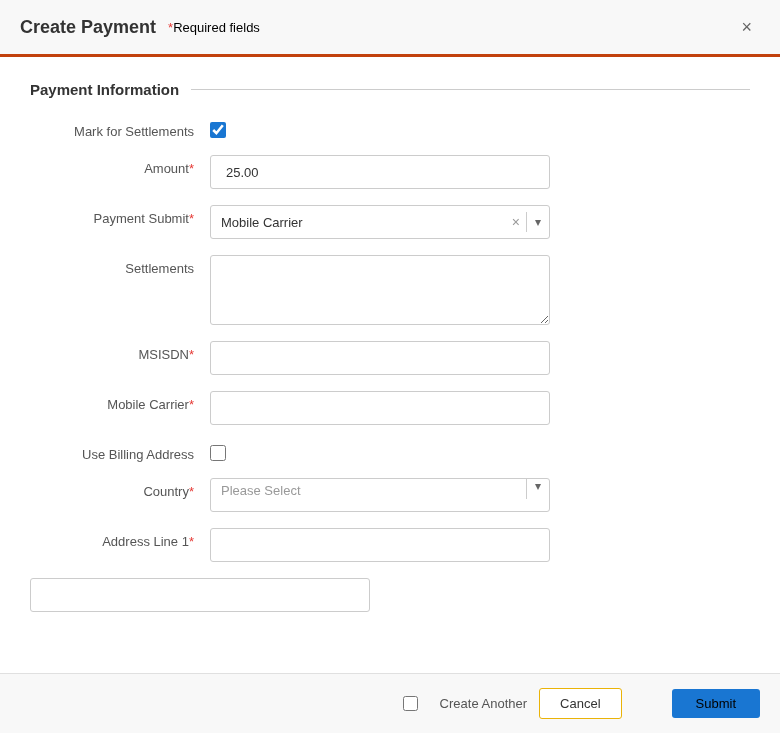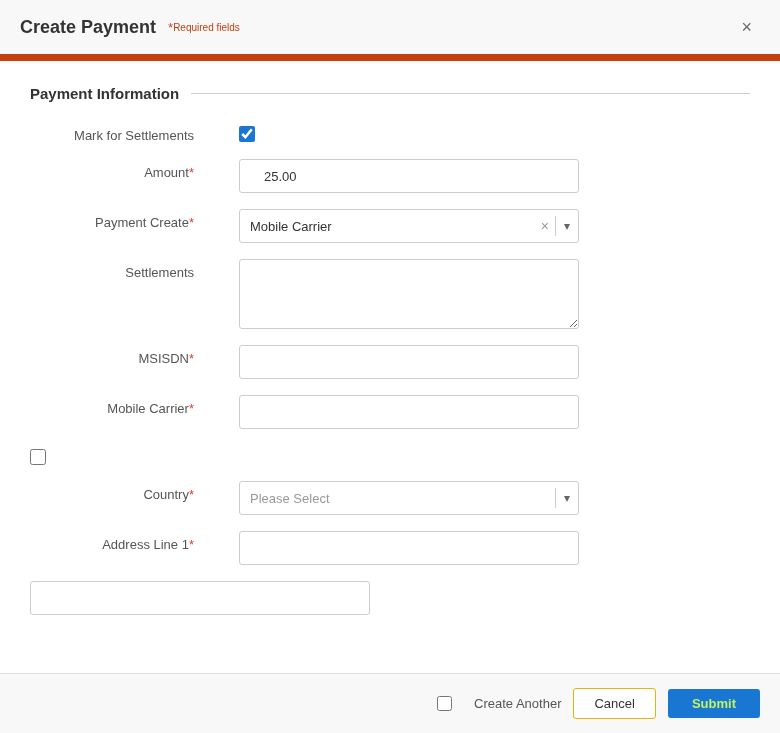--- a/index.html
+++ b/index.html
@@ -26,39 +26,39 @@
       flex-direction: column;
       position: relative;
       box-shadow: 0 4px 20px rgba(0,0,0,0.3);
     }
 
     .modal-header {
       display: flex;
       align-items: center;
       padding: 14px 20px;
       background: #f8f8f8;
-      border-bottom: 7px solid #c2410c;
+      border-bottom: 3px solid #c2410c;
       min-height: 50px;
     }
 
     .modal-title {
       font-size: 18px;
       font-weight: 600;
       color: #333;
       margin-right: 12px;
     }
 
     .required-indicator {
       color: #e53935;
       font-size: 13px;
     }
 
     .required-label {
-      color: #c2410c;
-      font-size: 10px;
+      color: #000000;
+      font-size: 13px;
     }
 
     .close-btn {
       margin-left: auto;
       background: none;
       border: none;
       font-size: 18px;
       color: #666;
       cursor: pointer;
       padding: 4px 8px;
@@ -85,21 +85,20 @@
       content: '';
       flex: 1;
       height: 1px;
       background: #ccc;
     }
 
     .form-row {
       display: flex;
       align-items: flex-start;
       margin-bottom: 16px;
-      gap: 29px;
     }
 
     .form-label {
       width: 180px;
       min-width: 180px;
       text-align: right;
       padding-right: 16px;
       padding-top: 6px;
       font-size: 13px;
       color: #555;
@@ -108,21 +107,21 @@
     .required-star {
       color: #e53935;
     }
 
     .form-control {
       flex: 1;
       max-width: 340px;
       height: 34px;
       border: 1px solid #ccc;
       border-radius: 3px;
-      padding: 4px 24px;
+      padding: 4px 15px;
       font-size: 13px;
       color: #333;
       outline: none;
     }
 
     textarea.form-control {
       height: 70px;
       resize: vertical;
       padding-top: 6px;
     }
@@ -179,21 +178,21 @@
       color: #666;
       cursor: pointer;
       font-size: 12px;
     }
 
     .country-select-wrapper {
       flex: 1;
       max-width: 340px;
       position: relative;
       display: flex;
-      align-items: center;
+      align-items: flex-start;
       border: 1px solid #ccc;
       border-radius: 3px;
       background: white;
       height: 34px;
     }
 
     .country-select-value {
       flex: 1;
       padding: 4px 10px;
       font-size: 13px;
@@ -250,23 +249,24 @@
       color: #333;
       cursor: pointer;
     }
 
     .submit-btn {
       background: #1976d2;
       border: none;
       border-radius: 3px;
       padding: 7px 24px;
       font-size: 13px;
-      color: #bef264;
-      cursor: pointer;
-      font-weight: 700;
+      color: #000000;
+      cursor: pointer;
+      font-weight: 400;
+      margin-left: 38px;
     }
 
     
     .modal-body::-webkit-scrollbar {
       width: 10px;
     }
     .modal-body::-webkit-scrollbar-track {
       background: #f1f1f1;
     }
     .modal-body::-webkit-scrollbar-thumb {
@@ -298,21 +298,21 @@
 
     <div class="form-row">
       <div class="form-label">
         <span>Amount</span><span class="required-star">*</span>
       </div>
       <input type="text" class="form-control" value="25.00" style="">
     </div>
 
     <div class="form-row">
       <div class="form-label">
-        <span>Payment Create</span><span class="required-star">*</span>
+        <span>Payment Submit</span><span class="required-star">*</span>
       </div>
       <div class="select-wrapper">
         <span class="select-value">Mobile Carrier</span>
         <button class="select-clear">×</button>
         <div class="select-divider"></div>
         <span class="select-arrow">▾</span>
       </div>
     </div>
 
     <div class="form-row">
@@ -328,20 +328,21 @@
     </div>
 
     <div class="form-row">
       <div class="form-label">
         <span>Mobile Carrier</span><span class="required-star">*</span>
       </div>
       <input type="text" class="form-control" style="">
     </div>
 
     <div class="form-row">
+      <div class="form-label">Use Billing Address</div>
       <div class="checkbox-wrapper">
         <input type="checkbox" class="checkbox-input" style="">
       </div>
     </div>
 
     <div class="form-row">
       <div class="form-label">
         <span>Country</span><span class="required-star">*</span>
       </div>
       <div class="country-select-wrapper">

